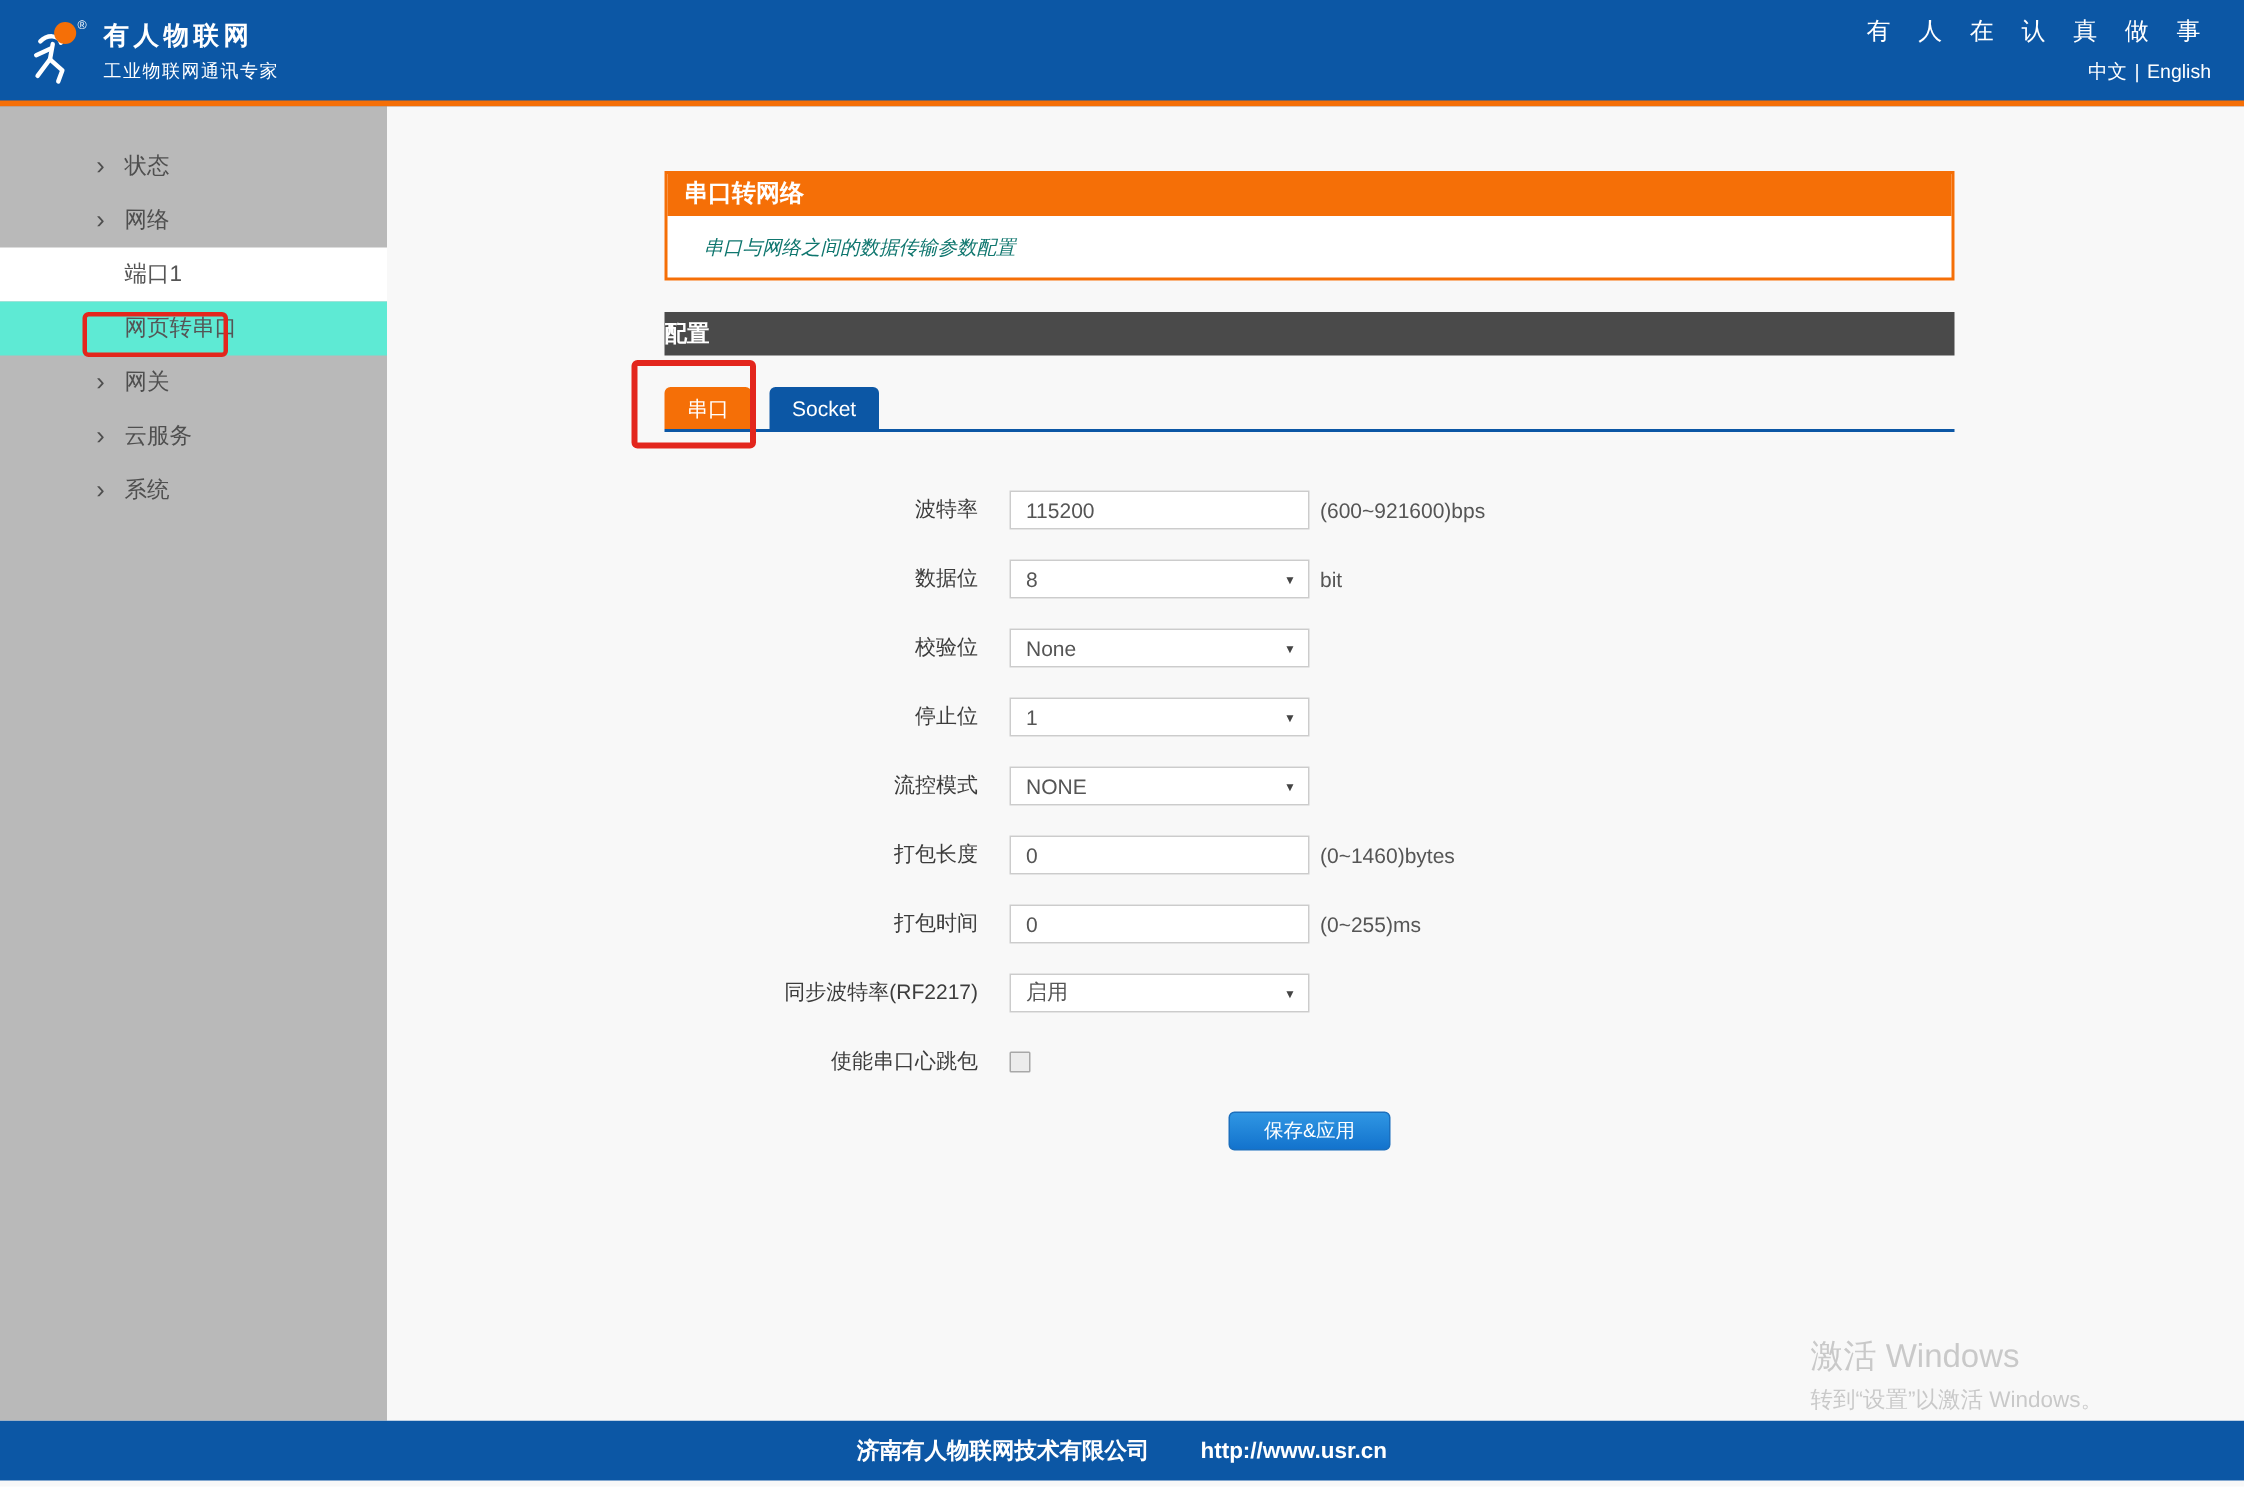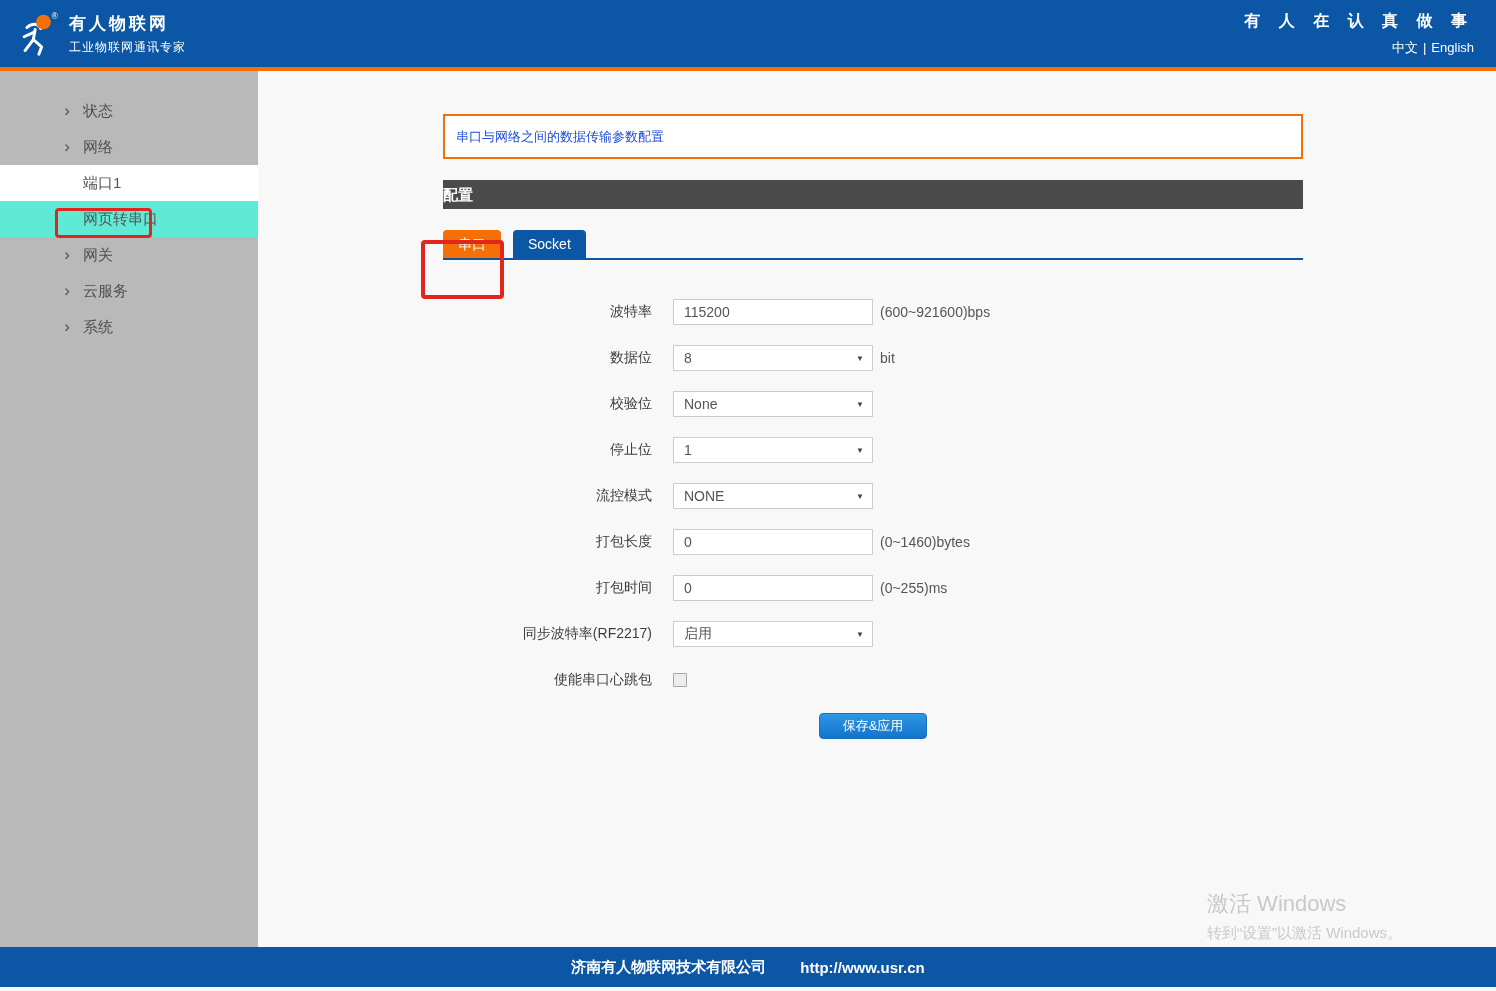--- a/index.html
+++ b/index.html
@@ -8,21 +8,21 @@
 
   
   .top-header{height:71px;background:#0c57a5;border-bottom:4px solid #f56f07;
     display:flex;justify-content:space-between;align-items:center;
     padding:0 22px 0 14px;box-sizing:border-box;}
   .brand{display:flex;align-items:center;gap:9px;}
   .logo-wrap{width:46px;height:48px;}
   .brand-title{color:#fff;font-size:17px;font-weight:bold;letter-spacing:3px;}
   .brand-sub{color:#fff;font-size:12px;letter-spacing:1px;margin-top:4px;}
   .header-right{text-align:right;color:#fff;}
-  .slogan{font-size:16px;letter-spacing:7px;font-weight:bold;}
+  .slogan{font-size:16px;letter-spacing:7px;font-weight:normal;}
   .lang-switch{font-size:13px;margin-top:7px;}
   .lang-switch .lang{cursor:pointer;}
   .lang-switch .divider{margin:0 5px;}
 
   
   .body-row{display:flex;height:876px;}
   .sidebar{width:258px;flex-shrink:0;background:#b9b9b9;position:relative;
     padding-top:22px;box-sizing:border-box;}
   .side-item{height:36px;line-height:36px;font-size:15px;color:#4f4f4f;
     position:relative;padding-left:83px;cursor:pointer;box-sizing:border-box;}
@@ -34,21 +34,21 @@
   .side-item.selected{background:#ffffff;color:#555;}
   .side-item.subalt{background:#5eead4;color:#555;}
 
   .main{flex:1;position:relative;background:#f8f8f8;}
   .content{width:860px;margin-left:185px;padding-top:43px;position:relative;box-sizing:content-box;}
 
   
   .title-box{border:2px solid #f56f07;background:#fff;}
   .title-bar{background:#f56f07;color:#fff;font-weight:bold;font-size:16px;
     height:28px;line-height:28px;padding-left:11px;}
-  .page-desc{height:41px;line-height:41px;padding-left:11px;font-size:13px;color:#1d4ed8;}
+  .page-desc{height:41px;line-height:41px;padding-left:24px;font-size:13px;color:#0f766e;font-style:italic;}
 
   .section-bar{margin-top:21px;background:#4a4a4a;color:#fff;font-size:15px;
     font-weight:bold;height:29px;line-height:29px;}
 
   .tabs{margin-top:21px;border-bottom:2px solid #0c57a5;display:flex;gap:12px;height:28px;}
   .tab{height:28px;line-height:28px;padding:0 15px;border-radius:4px 4px 0 0;
     color:#fff;font-size:14px;cursor:pointer;}
   .tab.active{background:#f56f07;}
   .tab.inactive{background:#0c57a5;}
 
@@ -129,20 +129,21 @@
         <div class="side-item selected"><span>端口1</span></div>
         <div class="side-item subalt"><span>网页转串口</span></div>
         <div class="side-item"><span class="chev">›</span><span>网关</span></div>
         <div class="side-item"><span class="chev">›</span><span>云服务</span></div>
         <div class="side-item"><span class="chev">›</span><span>系统</span></div>
       </nav>
 
     <main class="main">
       <div class="content">
         <div class="title-box">
+          <div class="title-bar">串口转网络</div>
           <div class="page-desc">串口与网络之间的数据传输参数配置</div>
         </div>
 
         <div class="section-bar">配置</div>
 
         <div class="tabs" id="tabs">
             <div class="tab active">串口</div>
             <div class="tab inactive">Socket</div>
           </div>
         <div class="red-box anno-tab"></div>

